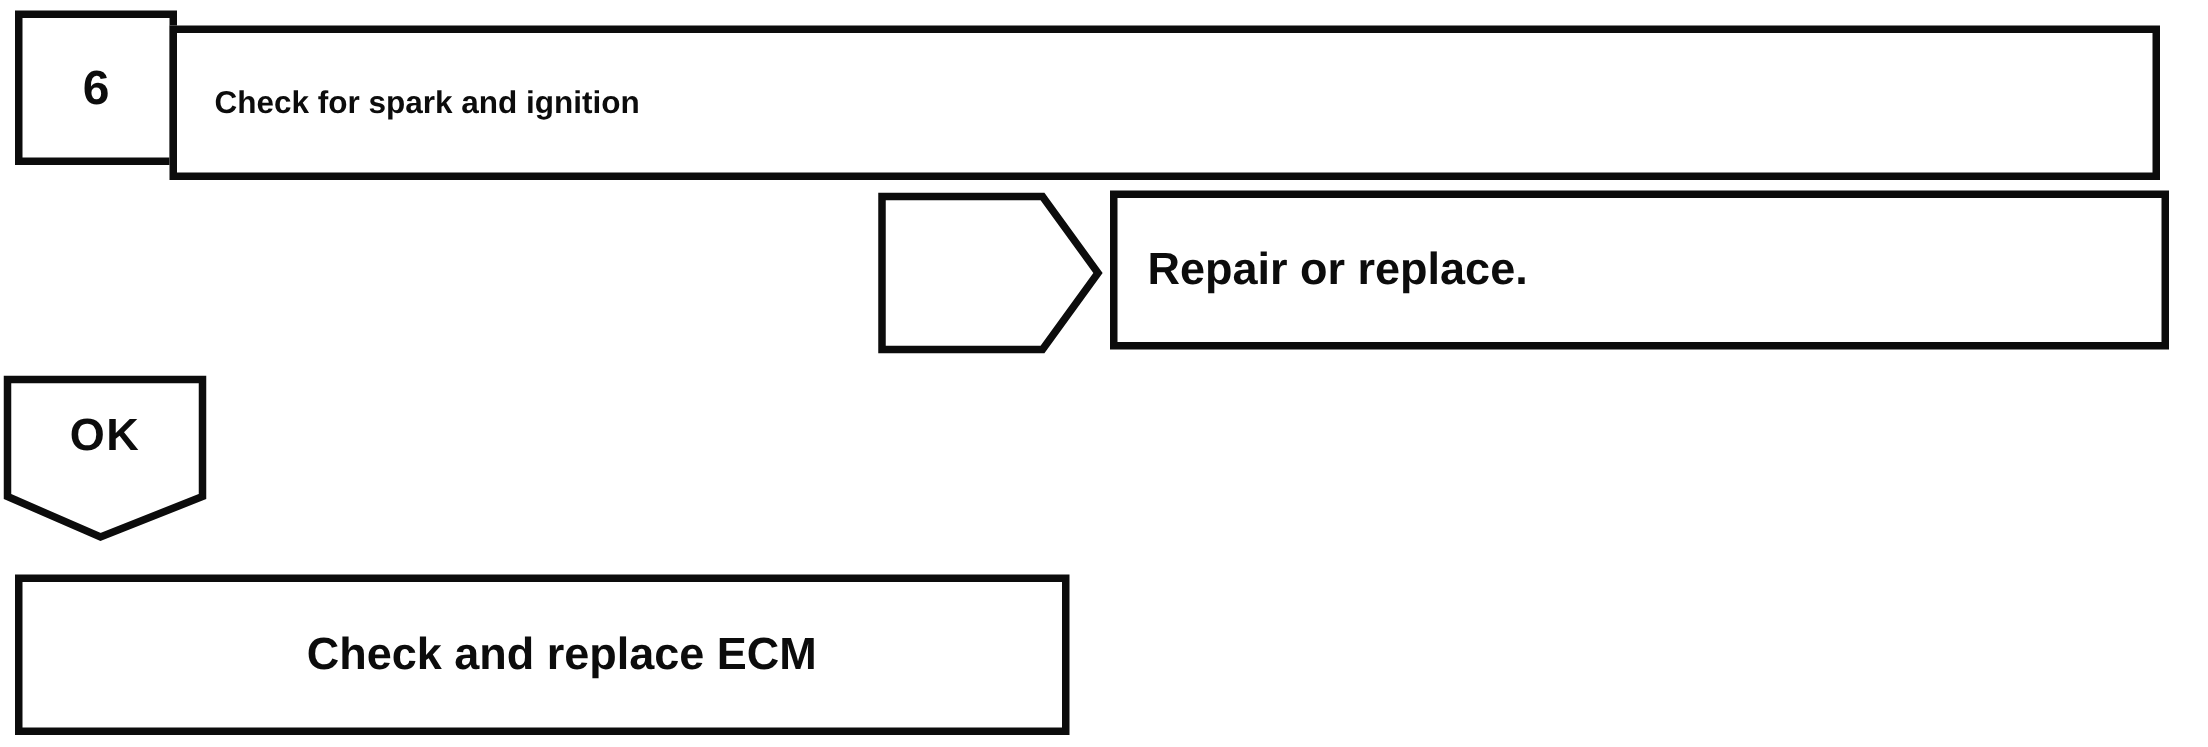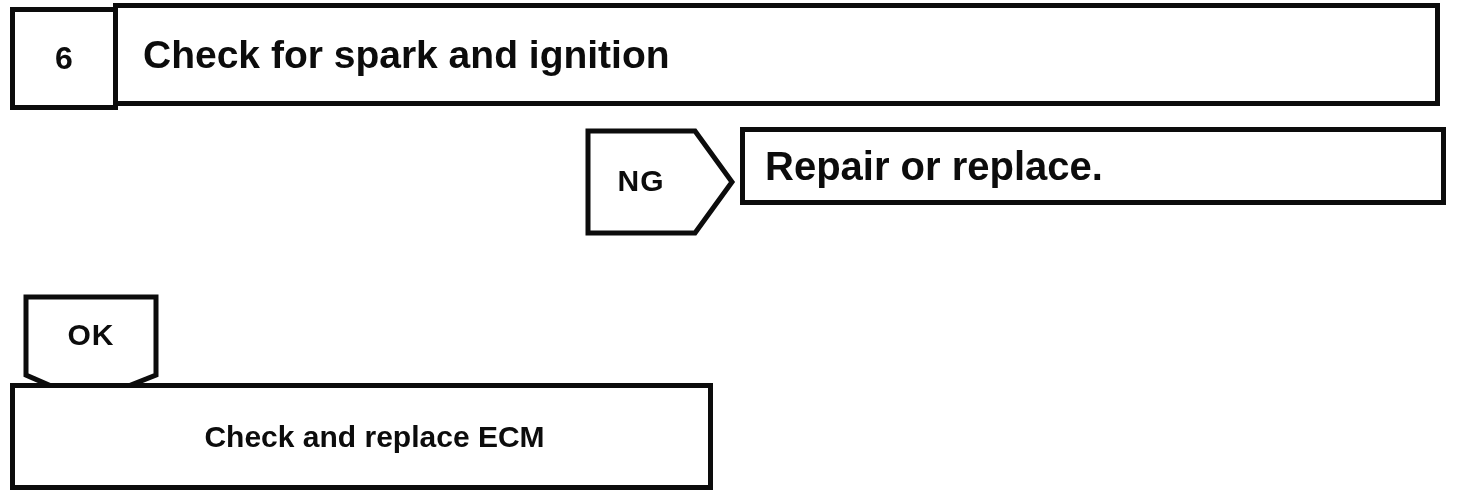--- a/index.html
+++ b/index.html
@@ -25,31 +25,31 @@
     display: flex;
     align-items: center;
   }
   .step-number-cell {
     left: 10px; top: 7px;
     width: 108px; height: 103px;
     justify-content: center;
     font-size: 32px;
   }
   .step-title-cell {
-    left: 113px; top: 3px;
+    left: 113px; top: 17px;
     width: 1327px; height: 103px;
     padding-left: 25px;
-    font-size: 39px;
+    font-size: 21px;
     z-index: 0;
   }
   .repair-box {
     left: 740px; top: 127px;
-    width: 706px; height: 78px;
+    width: 706px; height: 106px;
     padding-left: 20px;
-    font-size: 40px;
+    font-size: 30px;
   }
   .ecm-box {
     left: 10px; top: 383px;
     width: 703px; height: 107px;
     padding-left: 26px;
     font-size: 30px;
     justify-content: center;
   }
   .connector {
     position: absolute;
@@ -67,22 +67,22 @@
   }
   .ng-connector {
     left: 585px; top: 128px;
     width: 152px; height: 108px;
   }
   .ng-connector .connector-label {
     left: 0; top: 0;
     width: 112px; height: 106px;
   }
   .ok-connector {
-    left: 23px; top: 250px;
-    width: 140px; height: 112px; margin-top: 44px;
+    left: 2px; top: 250px;
+    width: 140px; height: 112px;
   }
   .ok-connector .connector-label {
     left: 0; top: 0;
     width: 136px; height: 82px;
   }
 </style>
 </head>
 <body>
 
 <div class="flowchart">
@@ -92,21 +92,20 @@
   </div>
 
   <div class="box step-title-cell">
     <span>Check for spark and ignition</span>
   </div>
 
   <div class="connector ng-connector">
     <svg width="152" height="108" viewBox="0 0 152 108">
       <polygon points="3,3 110,3 147,54 110,105 3,105" fill="#ffffff" stroke="#0c0c0c" stroke-width="5" stroke-linejoin="miter"></polygon>
     </svg>
-    <div class="connector-label">NG</div>
   </div>
 
   <div class="box repair-box">
     <span>Repair or replace.</span>
   </div>
 
   <div class="connector ok-connector">
     <svg width="140" height="112" viewBox="0 0 140 112">
       <polygon points="3,3 133,3 133,81 65,108 3,81" fill="#ffffff" stroke="#0c0c0c" stroke-width="5" stroke-linejoin="miter"></polygon>
     </svg>

